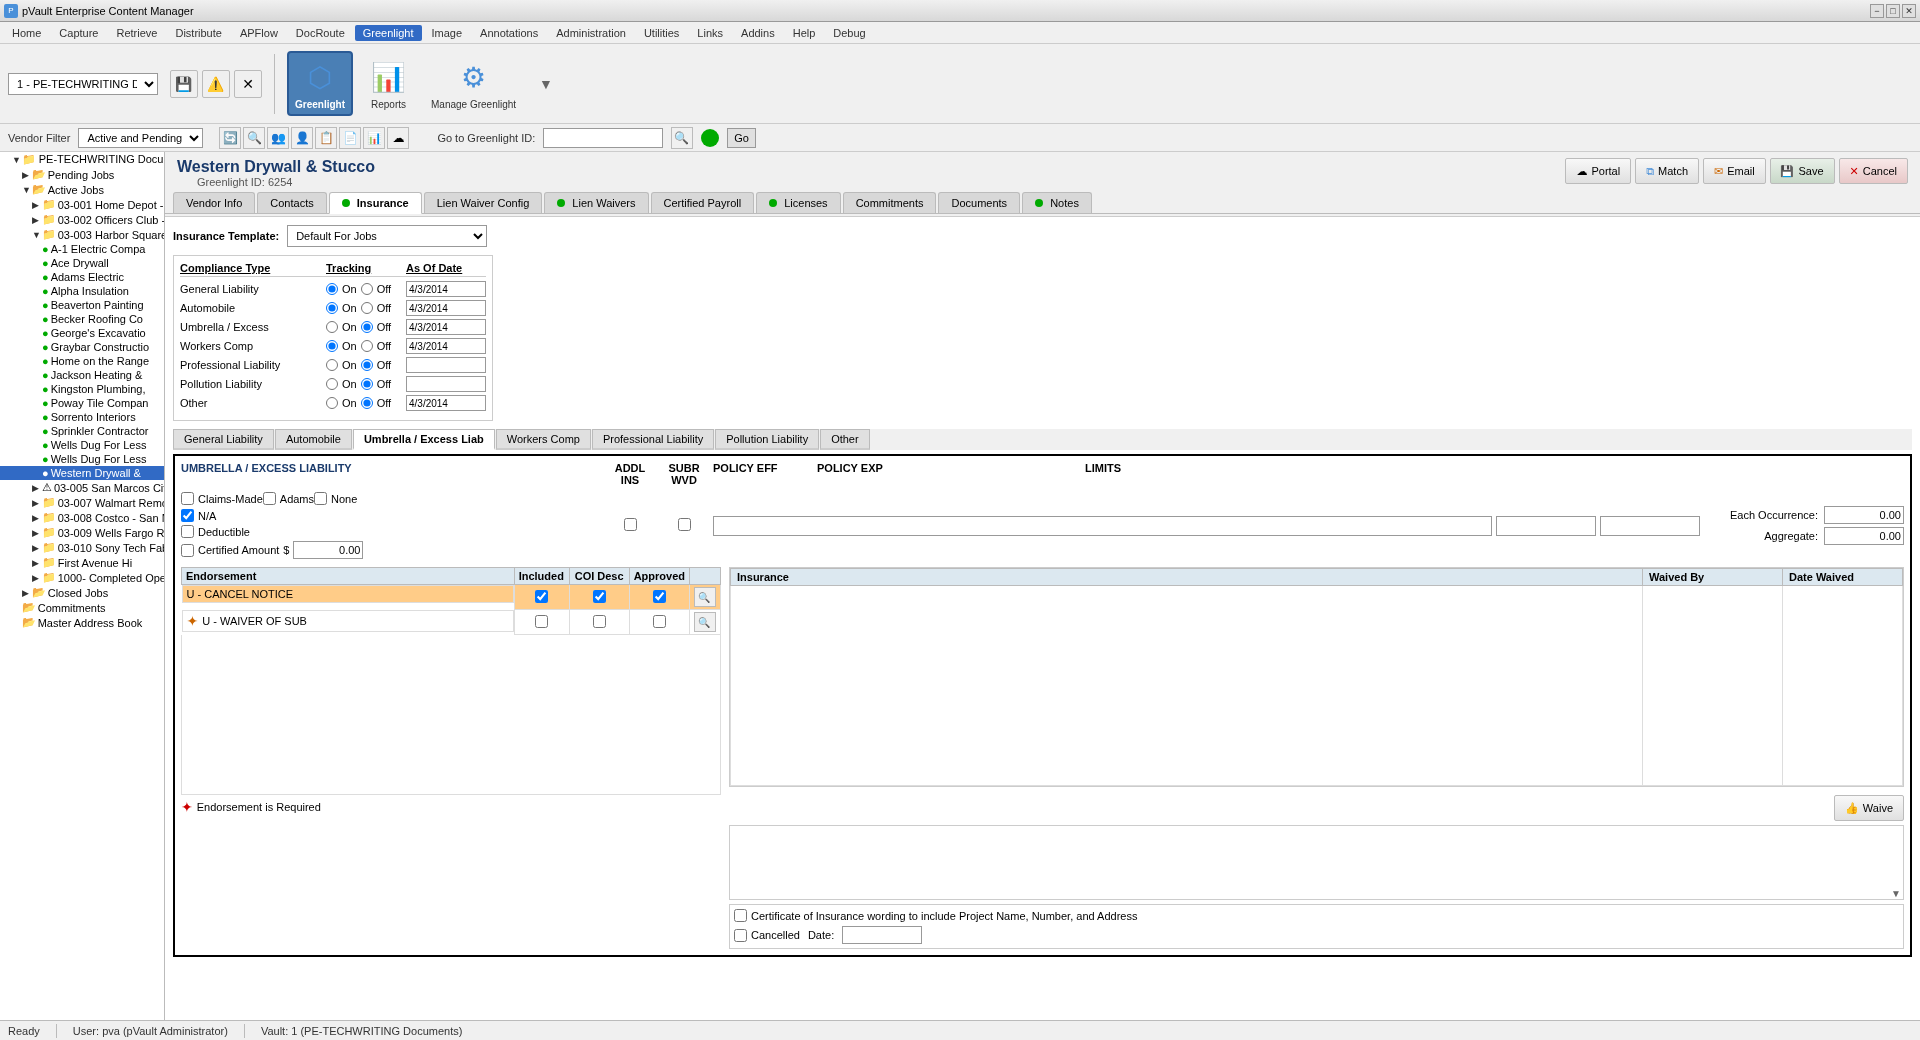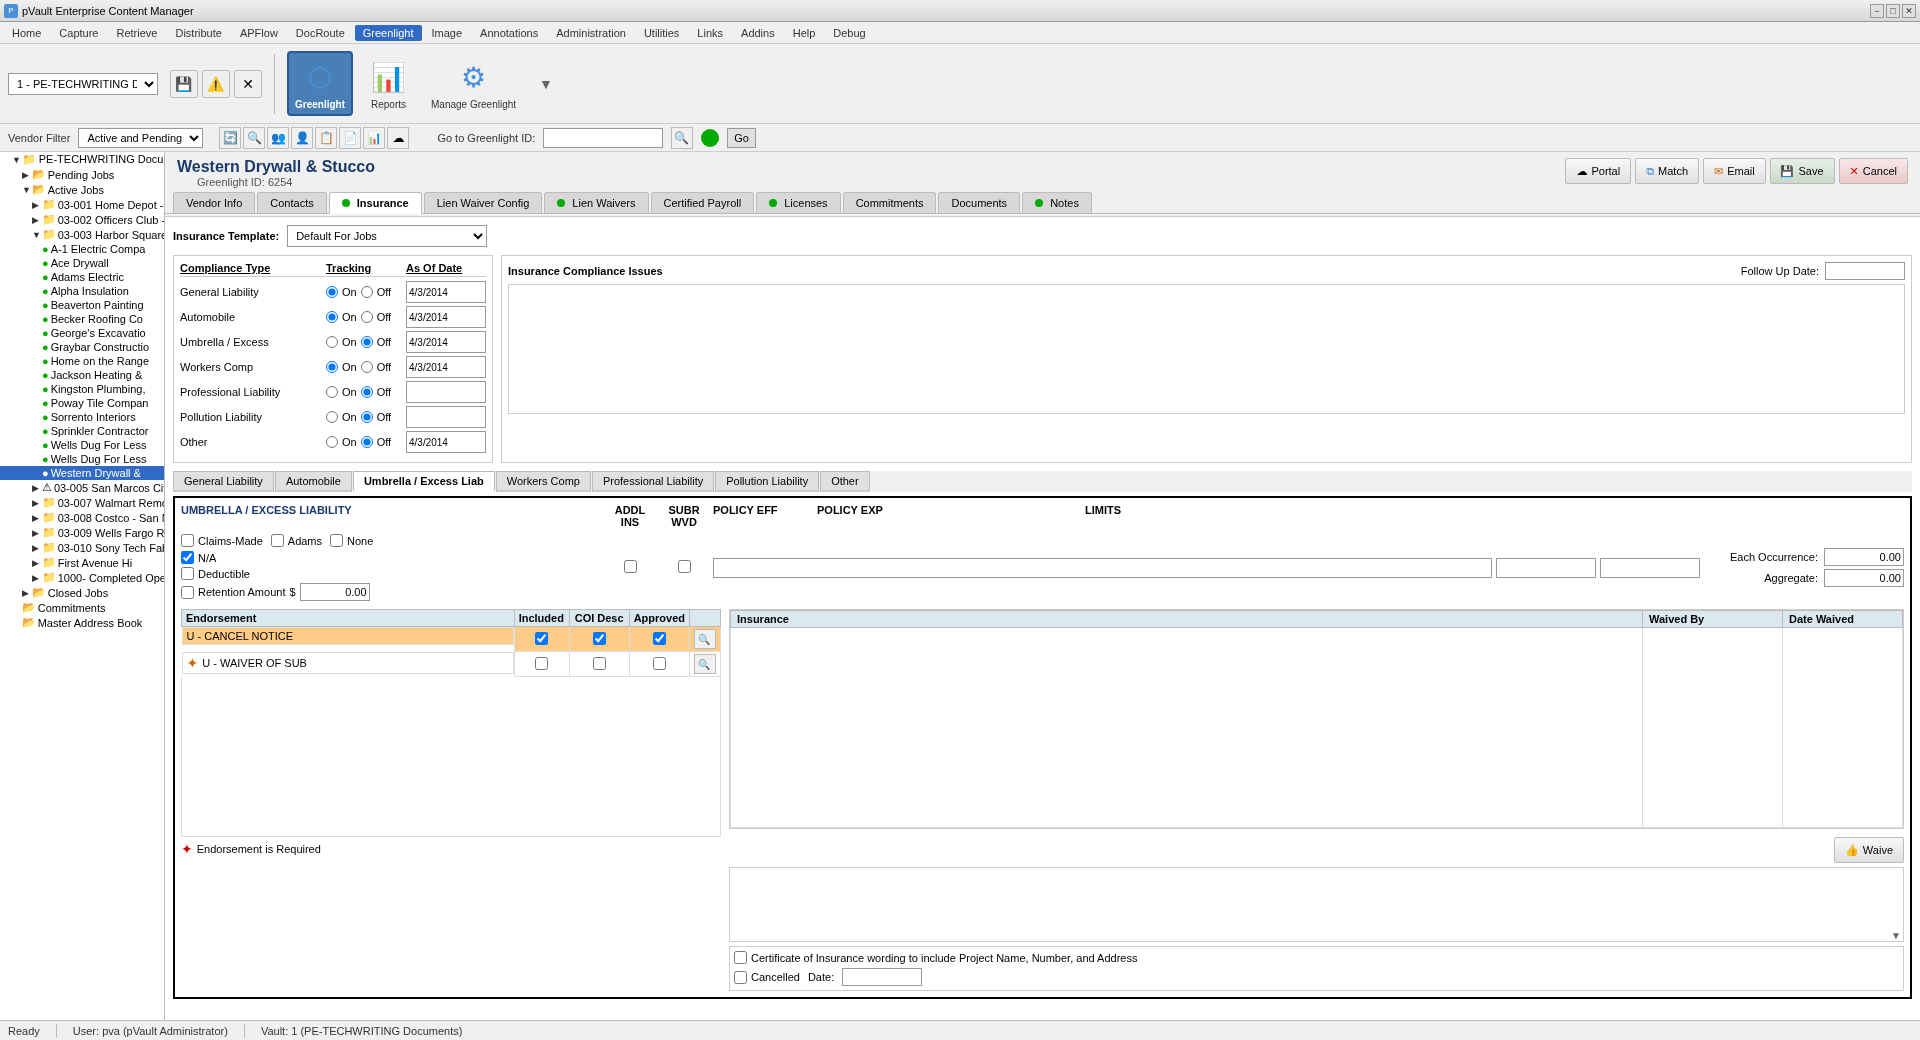--- a/index.html
+++ b/index.html
@@ -65,21 +65,21 @@
     .tab-indicator.green { background: #00aa00; }
 
     
     .content-area { flex: 1; background: white; overflow: auto; padding: 8px; }
 
     
     .insurance-template-row { display: flex; align-items: center; gap: 8px; margin-bottom: 8px; }
     .ins-template-select { height: 22px; font-size: 11px; border: 1px solid #999; background: white; padding: 0 4px; width: 200px; }
 
     .compliance-row { display: flex; align-items: center; margin-bottom: 3px; }
-    .comp-date-input { width: 80px; height: 22px; font-size: 10px; border: 1px solid #999; padding: 0 2px; }
+    .comp-date-input { width: 80px; height: 16px; font-size: 10px; border: 1px solid #999; padding: 0 2px; }
 
     
     .sub-tab-bar { display: flex; margin-bottom: 4px; background: #f0f0f0; }
     .sub-tab { padding: 3px 10px; cursor: pointer; font-size: 11px; border: 1px solid #bbb; border-bottom: 2px solid #ccc; background: #e0e0e0; margin-right: 1px; }
     .sub-tab.active { background: white; font-weight: bold; border-bottom: 2px solid white; }
 
     
     .endorsement-table { width: 100%; border-collapse: collapse; font-size: 11px; }
     .endorsement-table th { background: #dce8f0; border: 1px solid #bbb; padding: 2px 4px; text-align: left; font-weight: bold; }
     .endorsement-table td { border: 1px solid #ddd; padding: 2px 4px; }
@@ -474,30 +474,20 @@
           <div class="compliance-row">
             <div style="flex:1; font-size:11px;">Other</div>
             <div style="width:80px; display:flex; gap:4px; align-items:center;">
               <label class="checkbox-label"><input type="radio" name="track6" style=""> On</label>
               <label class="checkbox-label"><input type="radio" name="track6" checked="" style=""> Off</label>
             </div>
             <div style="width:80px;"><input type="text" class="comp-date-input" value="4/3/2014" style=""></div>
           </div>
         </div>
 
-        <div style="flex:1; border:1px solid #ccc; padding:6px; background:white;">
-          <div style="display:flex; justify-content:space-between; align-items:center; margin-bottom:4px;">
-            <span style="font-weight:bold; font-size:11px;">Insurance Compliance Issues</span>
-            <div style="display:flex; align-items:center; gap:6px;">
-              <label>Follow Up Date:</label>
-              <input type="text" style="width: 80px; height: 18px; border: 1px solid rgb(153, 153, 153); font-size: 11px;">
-            </div>
-          </div>
-          <textarea style="width: 100%; height: 130px; border: 1px solid rgb(204, 204, 204); font-size: 11px; resize: none; padding: 3px;"></textarea>
-        </div>
       </div>
 
       <div class="sub-tab-bar">
         <div class="sub-tab">General Liability</div>
         <div class="sub-tab">Automobile</div>
         <div class="sub-tab active">Umbrella / Excess Liab</div>
         <div class="sub-tab">Workers Comp</div>
         <div class="sub-tab">Professional Liability</div>
         <div class="sub-tab">Pollution Liability</div>
         <div class="sub-tab">Other</div>
@@ -512,21 +502,21 @@
           <div style="width:50px; text-align:center; font-weight:bold; font-size:11px;">ADDL INS</div>
           <div style="width:50px; text-align:center; font-weight:bold; font-size:11px;">SUBR WVD</div>
           <div style="width:100px; font-weight:bold; font-size:11px;">POLICY EFF</div>
           <div style="width:100px; font-weight:bold; font-size:11px;">POLICY EXP</div>
           <div style="width:200px; text-align:right; font-weight:bold; font-size:11px;">LIMITS</div>
         </div>
 
         <div style="display:flex; gap:4px; margin-bottom:8px; align-items:center;">
 
           <div style="width:420px;">
-            <div style="display:flex; gap:8px; margin-bottom:4px;">
+            <div style="display:flex; margin-bottom:4px;">
               <label class="checkbox-label">
                   <input type="checkbox" style=""> 
                   <span>Claims-Made</span>
                 </label>
               <label class="checkbox-label">
                   <input type="checkbox" style=""> 
                   <span>Adams</span>
                 </label>
               <label class="checkbox-label">
                   <input type="checkbox" style=""> 
@@ -541,21 +531,21 @@
             </div>
             <div style="margin-bottom:3px;">
               <label class="checkbox-label">
                   <input type="checkbox" style=""> 
                   <span>Deductible</span>
                 </label>
             </div>
             <div style="display:flex; align-items:center; gap:4px;">
               <label class="checkbox-label">
                   <input type="checkbox" style=""> 
-                  <span>Retention Amount</span>
+                  <span>Certified Amount</span>
                 </label>
               <span>$</span>
               <input type="text" style="width: 70px; height: 18px; border: 1px solid rgb(153, 153, 153); font-size: 11px; text-align: right; padding: 0px 2px;" value="0.00">
             </div>
           </div>
 
           <div style="width:50px; text-align:center;">
             <input type="checkbox" style="">
           </div>
 

